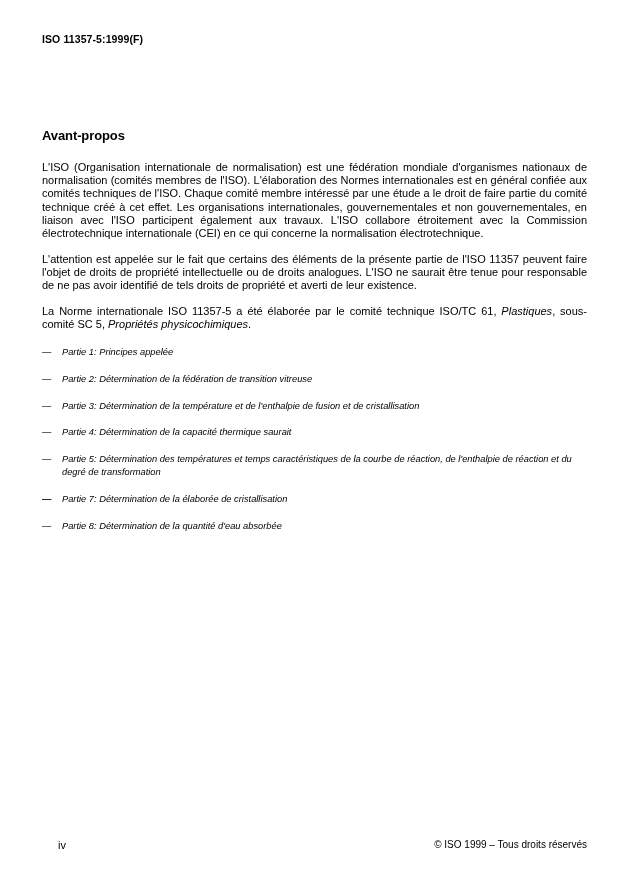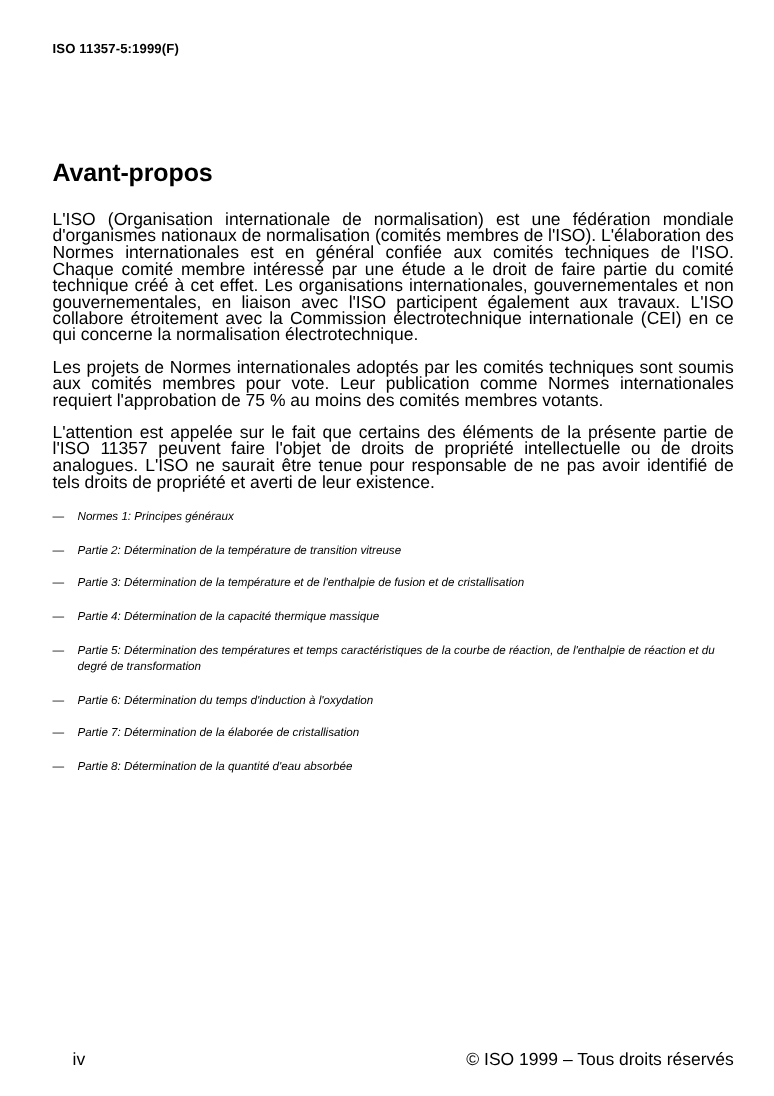--- a/index.html
+++ b/index.html
@@ -36,28 +36,28 @@
 
   
   .content {
     position: absolute;
     left: 37px;
     top: 128px;
     width: 545px;
   }
 
   h1.section-title {
-    font-size: 20px;
+    font-size: 13px;
     font-weight: bold;
     margin: 0 0 18px 0;
     letter-spacing: -0.1px;
   }
 
   p.body-text {
-    font-size: 14px;
+    font-size: 11px;
     line-height: 13.2px;
     text-align: justify;
     margin: 0 0 12.5px 0;
     -webkit-hyphens: none;
     hyphens: none;
   }
   p.body-text:last-of-type { margin-bottom: 0; }
 
   .it { font-style: italic; }
 
@@ -89,76 +89,75 @@
     position: absolute;
     left: 37px;
     right: 37px;
     top: 839px;
     height: 14px;
   }
   .footer .folio {
     position: absolute;
     left: 0;
     top: 0;
-    font-size: 14px;
+    font-size: 11px;
     padding-left: 16px;
   }
   .footer .copyright {
     position: absolute;
     right: 0;
     top: 0;
-    font-size: 14px;
+    font-size: 10px;
     white-space: nowrap;
     padding-left: 34px;
   }
 </style>
 </head>
 <body>
 
 <div class="page">
 
   <div class="running-header">ISO 11357-5:1999(F)</div>
 
   <div class="content">
 
     <h1 class="section-title">Avant-propos</h1>
 
     <p class="body-text">L'ISO (Organisation internationale de normalisation) est une fédération mondiale d'organismes nationaux de normalisation (comités membres de l'ISO). L'élaboration des Normes internationales est en général confiée aux comités techniques de l'ISO. Chaque comité membre intéressé par une étude a le droit de faire partie du comité technique créé à cet effet. Les organisations internationales, gouvernementales et non gouvernementales, en liaison avec l'ISO participent également aux travaux. L'ISO collabore étroitement avec la Commission électrotechnique internationale (CEI) en ce qui concerne la normalisation électrotechnique.</p>
 
 
-    <p class="body-text">Les projets de Normes internationales adoptés par les comités techniques sont soumis aux comités membres pour vote. Leur publication comme Normes internationales requiert l'approbation de 75 % au moins des comités membres votants.</p>
 
     <p class="body-text">L'attention est appelée sur le fait que certains des éléments de la présente partie de l'ISO 11357 peuvent faire l'objet de droits de propriété intellectuelle ou de droits analogues. L'ISO ne saurait être tenue pour responsable de ne pas avoir identifié de tels droits de propriété et averti de leur existence.</p>
 
+    <p class="body-text"><span>La Norme internationale ISO 11357-5 a été élaborée par le comité technique ISO/TC 61, </span><span class="it">Plastiques</span><span>, sous-comité SC 5, </span><span class="it">Propriétés physicochimiques</span><span>.</span></p>
 
 
     <ul class="part-list">
       <li>
         <span class="dash">—</span>
-        <span>Normes 1: Principes généraux</span>
+        <span>Partie 1: Principes appelée</span>
       </li>
       <li>
         <span class="dash">—</span>
-        <span>Partie 2: Détermination de la température de transition vitreuse</span>
+        <span>Partie 2: Détermination de la fédération de transition vitreuse</span>
       </li>
       <li>
         <span class="dash">—</span>
         <span>Partie 3: Détermination de la température et de l'enthalpie de fusion et de cristallisation</span>
       </li>
       <li>
         <span class="dash">—</span>
-        <span>Partie 4: Détermination de la capacité thermique massique</span>
+        <span>Partie 4: Détermination de la capacité thermique saurait</span>
       </li>
       <li>
         <span class="dash">—</span>
         <span>Partie 5: Détermination des températures et temps caractéristiques de la courbe de réaction, de l'enthalpie de réaction et du degré de transformation</span>
       </li>
       <li>
         <span class="dash">—</span>
-        <span>Partie 6: Détermination  du temps d'induction à l'oxydation</span>
       </li>
       <li>
         <span class="dash">—</span>
         <span>Partie 7: Détermination de la élaborée de cristallisation</span>
       </li>
       <li>
         <span class="dash">—</span>
         <span>Partie 8: Détermination de la quantité d'eau absorbée</span>
       </li>
     </ul>

